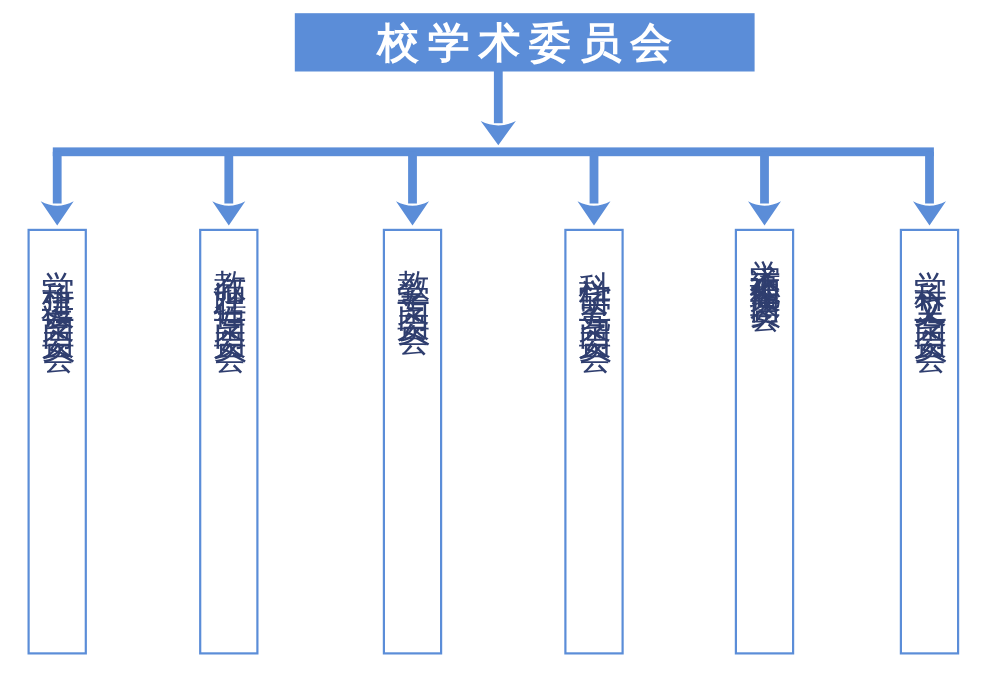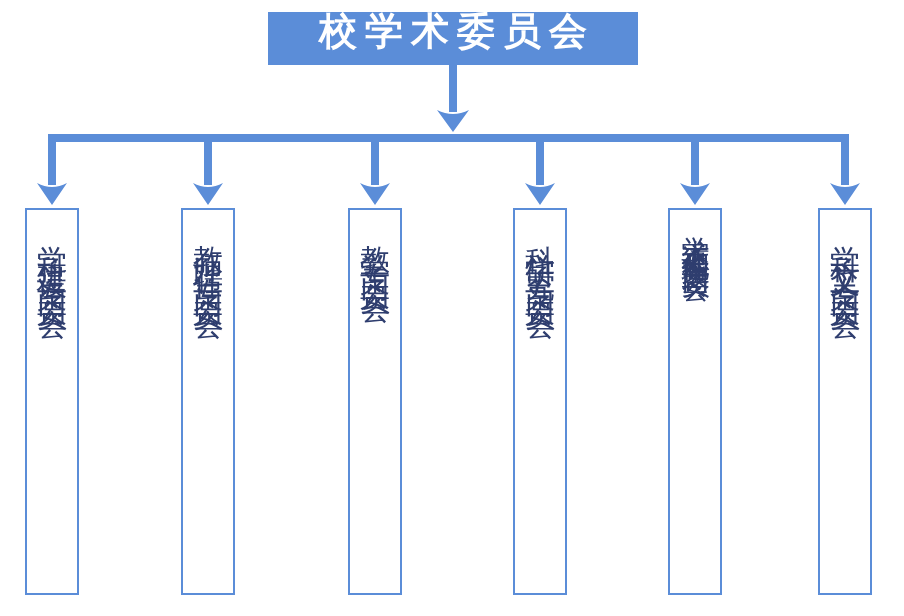--- a/index.html
+++ b/index.html
@@ -7,23 +7,23 @@
     --node-text:#2F3E6F;
     --root-text:#FFFFFF;
     --bg:#FFFFFF;
   }
   *{margin:0;padding:0;box-sizing:border-box;}
   html,body{width:904px;height:616px;background:var(--bg);overflow:hidden;
     font-family:"DejaVu Sans","Liberation Sans",sans-serif;}
   .stage{position:relative;width:904px;height:616px;background:var(--bg);}
 
   .root-box{
-    position:absolute;left:268px;top:12px;width:370px;height:53px;
+    position:absolute;left:268px;top:12px;width:418px;height:53px;
     background:var(--accent);
-    display:flex;justify-content:center;
+    display:flex;align-items:center;justify-content:center;
   }
   .root-box .root-label{
     color:var(--root-text);font-size:38px;font-weight:bold;
     letter-spacing:8px;padding-left:8px;white-space:nowrap;line-height:1;
   }
 
   svg.connectors{position:absolute;left:0;top:0;width:904px;height:616px;}
   svg.connectors .wire{fill:var(--accent);}
 
   .child-box{

